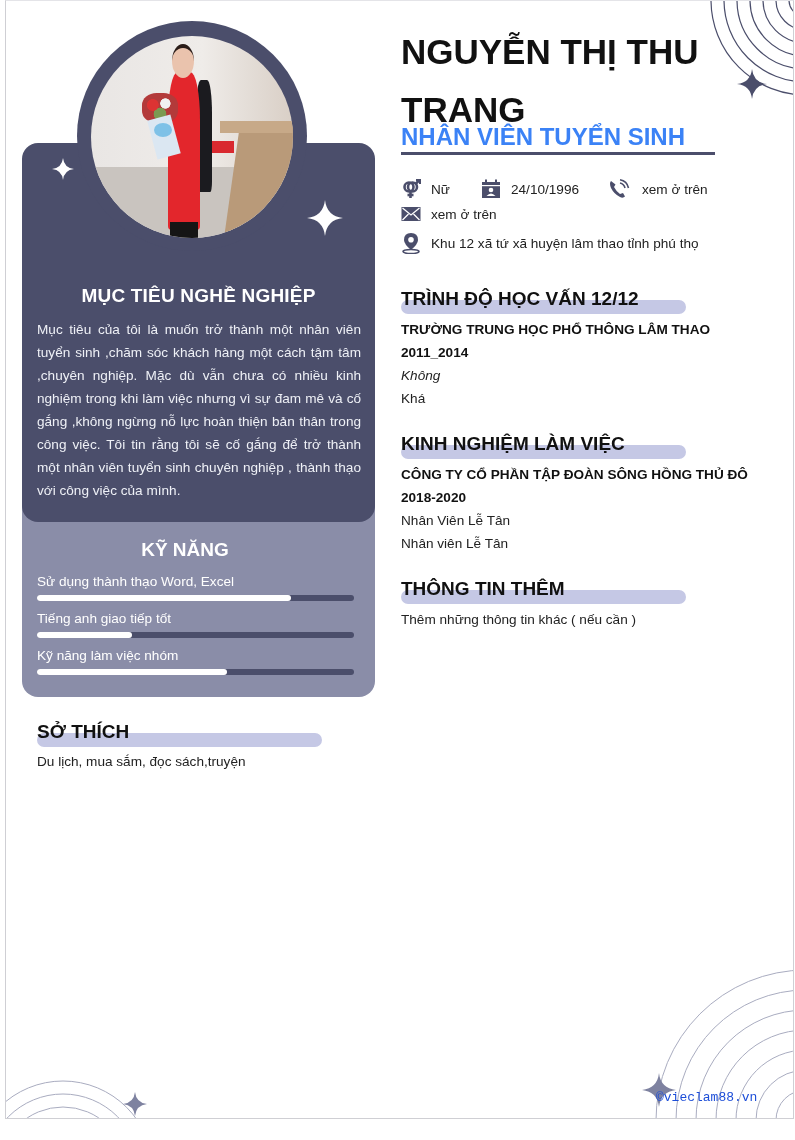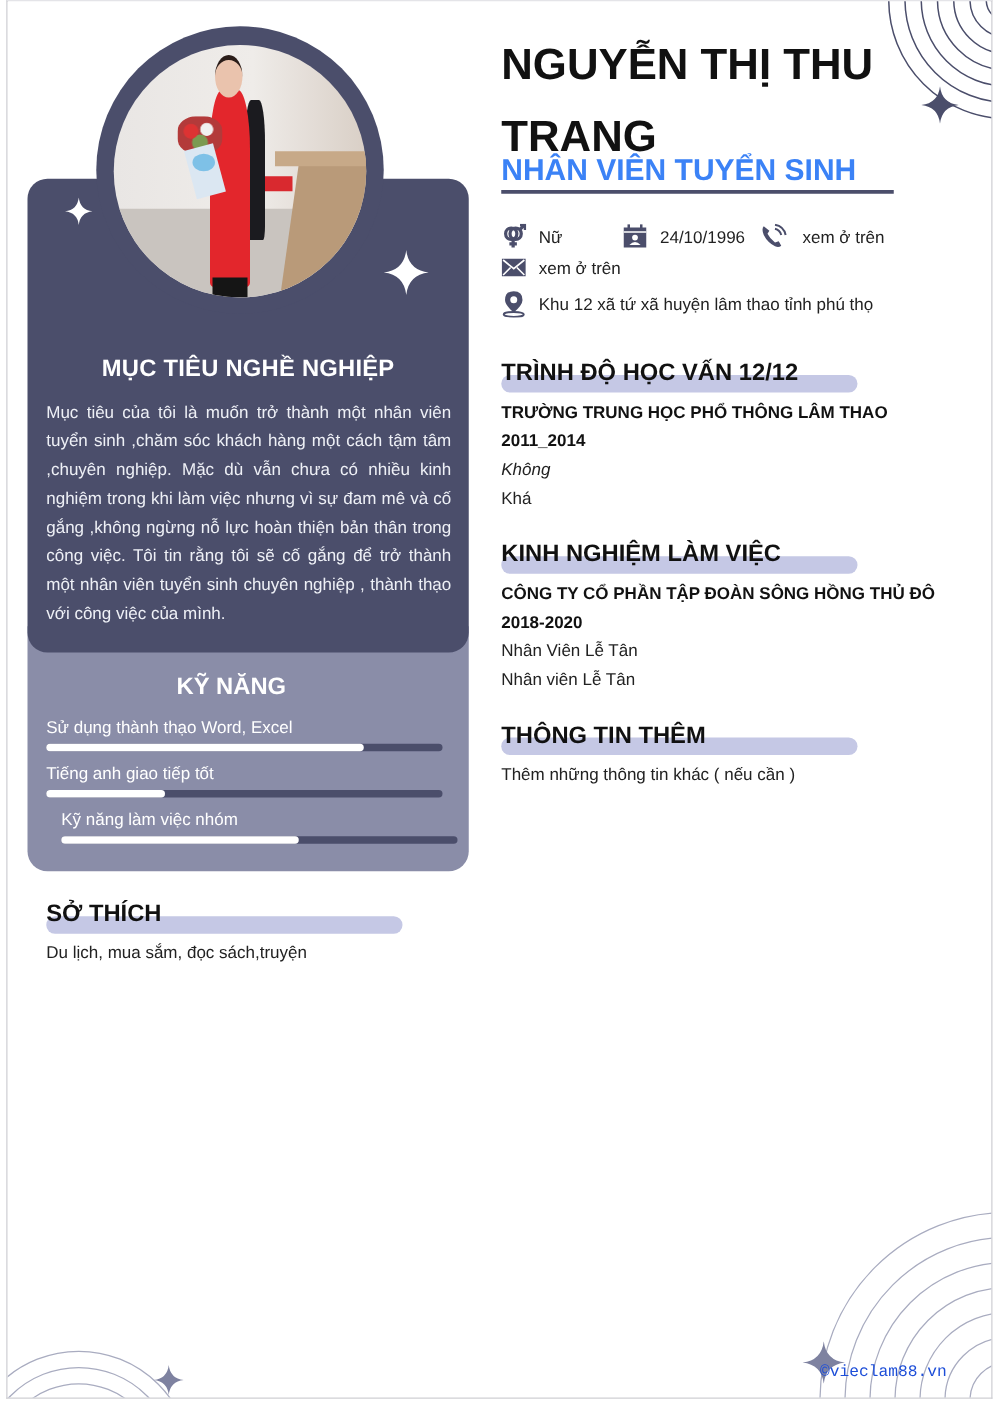--- a/index.html
+++ b/index.html
@@ -142,21 +142,21 @@
     <div class="skill-bar">
       <div class="skill-fill" style="width:30%;"></div>
     </div>
   </div>
   <div class="skill" style="top:572px;">
     <div class="skill-label">Sử dụng thành thạo Word, Excel</div>
     <div class="skill-bar">
       <div class="skill-fill" style="width:80%;"></div>
     </div>
   </div>
-  <div class="skill" style="top:646px;margin-left:12px;">
+  <div class="skill" style="top:646px;">
     <div class="skill-label">Kỹ năng làm việc nhóm</div>
     <div class="skill-bar">
       <div class="skill-fill" style="width:60%;"></div>
     </div>
   </div>
 
   <div class="section-h" style="left:31px; top:720px;">
     <span class="hl" style="width:285px;"></span>
     <span>SỞ THÍCH</span>
   </div>
@@ -172,21 +172,21 @@
         <circle cx="8" cy="8" r="4.5"></circle>
         <circle cx="11.5" cy="8" r="4.5"></circle>
         <line x1="9.5" y1="12.5" x2="9.5" y2="19"></line>
         <line x1="6.5" y1="16" x2="12.5" y2="16"></line>
         <line x1="14.5" y1="5" x2="18.5" y2="1"></line>
       </g>
       <path d="M15 1 L19 1 L19 5" fill="none" stroke="#4b4e6b" stroke-width="2"></path>
     </svg>
     <span>Nữ</span>
   </div>
-  <div class="contact" style="left:492px; top:178px;align-items:center;">
+  <div class="contact" style="left:475px; top:178px;align-items:center;">
     <svg width="20" height="20" viewBox="0 0 20 20">
       <rect x="1" y="3" width="18" height="16" fill="#4b4e6b"></rect>
       <rect x="4" y="0.5" width="2" height="4" fill="#4b4e6b"></rect>
       <rect x="14" y="0.5" width="2" height="4" fill="#4b4e6b"></rect>
       <rect x="1" y="6" width="18" height="1.2" fill="#ffffff"></rect>
       <circle cx="10" cy="11" r="2.3" fill="#ffffff"></circle>
       <path d="M5.5 17 Q10 12 14.5 17Z" fill="#ffffff"></path>
     </svg>
     <span>24/10/1996</span>
   </div>

